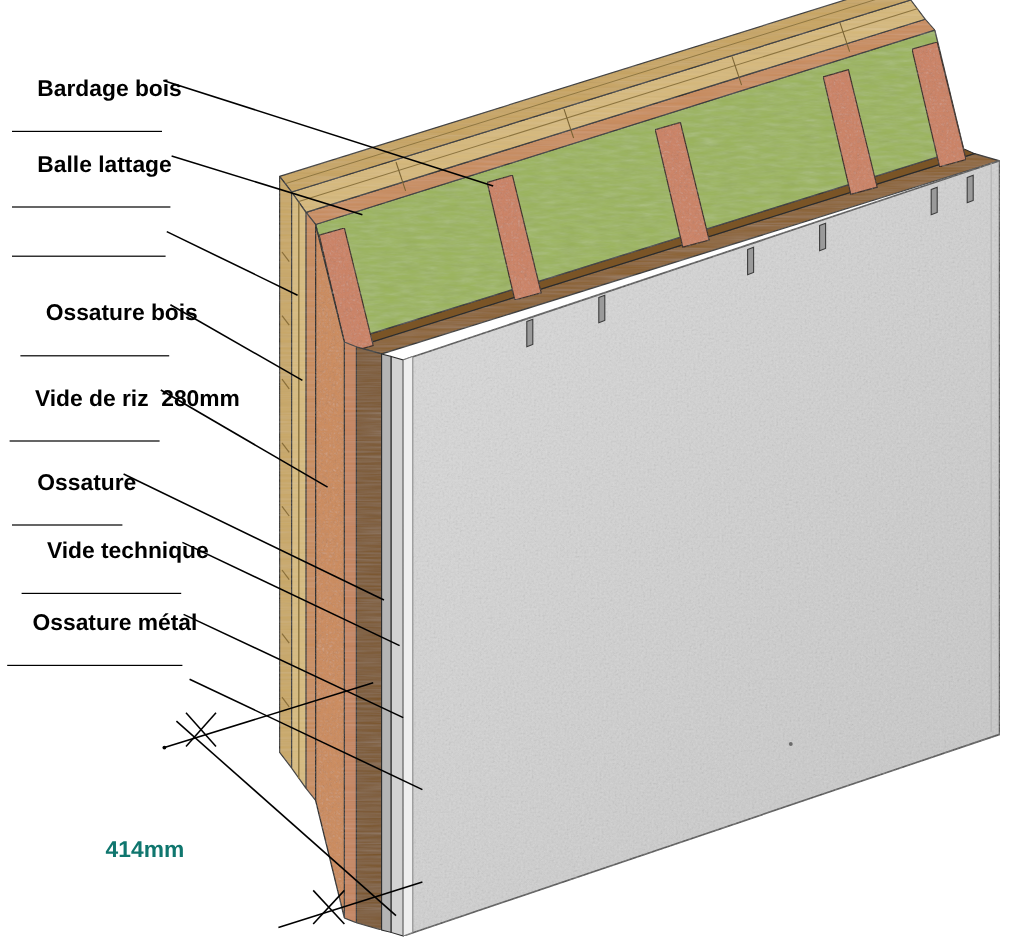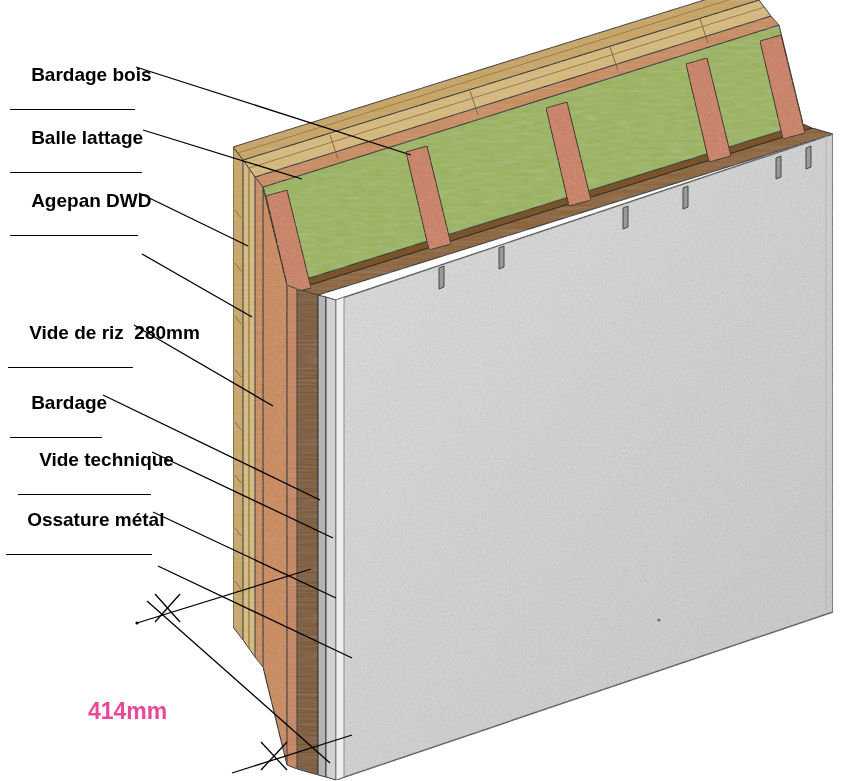--- a/index.html
+++ b/index.html
@@ -41,22 +41,22 @@
   .lbl .rule {
     display: block;
     height: 0;
     border-bottom: 1.6px solid #000;
     margin-top: 1px;
   }
   .dim-label {
     position: absolute;
     font-family: "Liberation Sans", sans-serif;
     font-weight: bold;
-    font-size: 23px;
-    color: #ec4899;
+    font-size: 19px;
+    color: #0f766e;
     white-space: pre;
   }
 </style>
 </head>
 <body>
 
 <div id="stage">
 
   <svg class="diagram" viewBox="0 0 845 781">
     <defs>
@@ -223,32 +223,35 @@
     <span class="txt">Bardage bois</span>
     <span class="rule" style="width:125px;"></span>
   </div>
 
   <div class="lbl" style="left:10px; top:105px;">
     <span class="txt">Balle lattage</span>
     <span class="rule" style="width:132px;"></span>
   </div>
 
   <div class="lbl" style="left:10px; top:168px;">
-    <span class="txt">Agepan DWD</span>
     <span class="rule" style="width:128px;"></span>
   </div>
 
+  <div class="lbl" style="left:17px; top:229px;">
+    <span class="txt">Ossature bois</span>
+    <span class="rule" style="width:124px;"></span>
+  </div>
 
   <div class="lbl" style="left:8px; top:300px;">
     <span class="txt">Vide de riz  280mm</span>
     <span class="rule" style="width:125px;"></span>
   </div>
 
   <div class="lbl" style="left:10px; top:370px;">
-    <span class="txt">Bardage</span>
+    <span class="txt">Ossature</span>
     <span class="rule" style="width:92px;"></span>
   </div>
 
   <div class="lbl" style="left:6px; top:487px;">
     <span class="txt">Ossature métal</span>
     <span class="rule" style="width:146px;"></span>
   </div>
 
   <div class="lbl" style="left:18px; top:427px;">
     <span class="txt">Vide technique</span>

